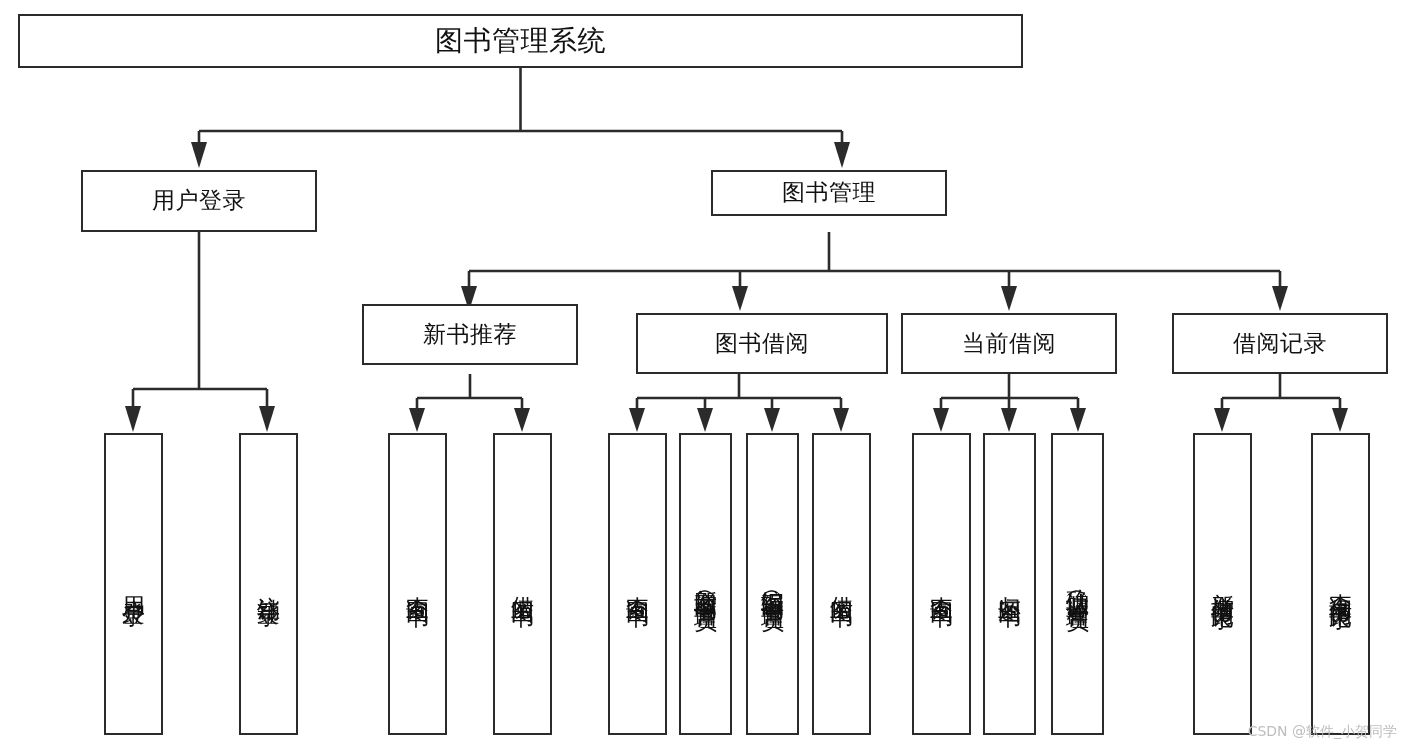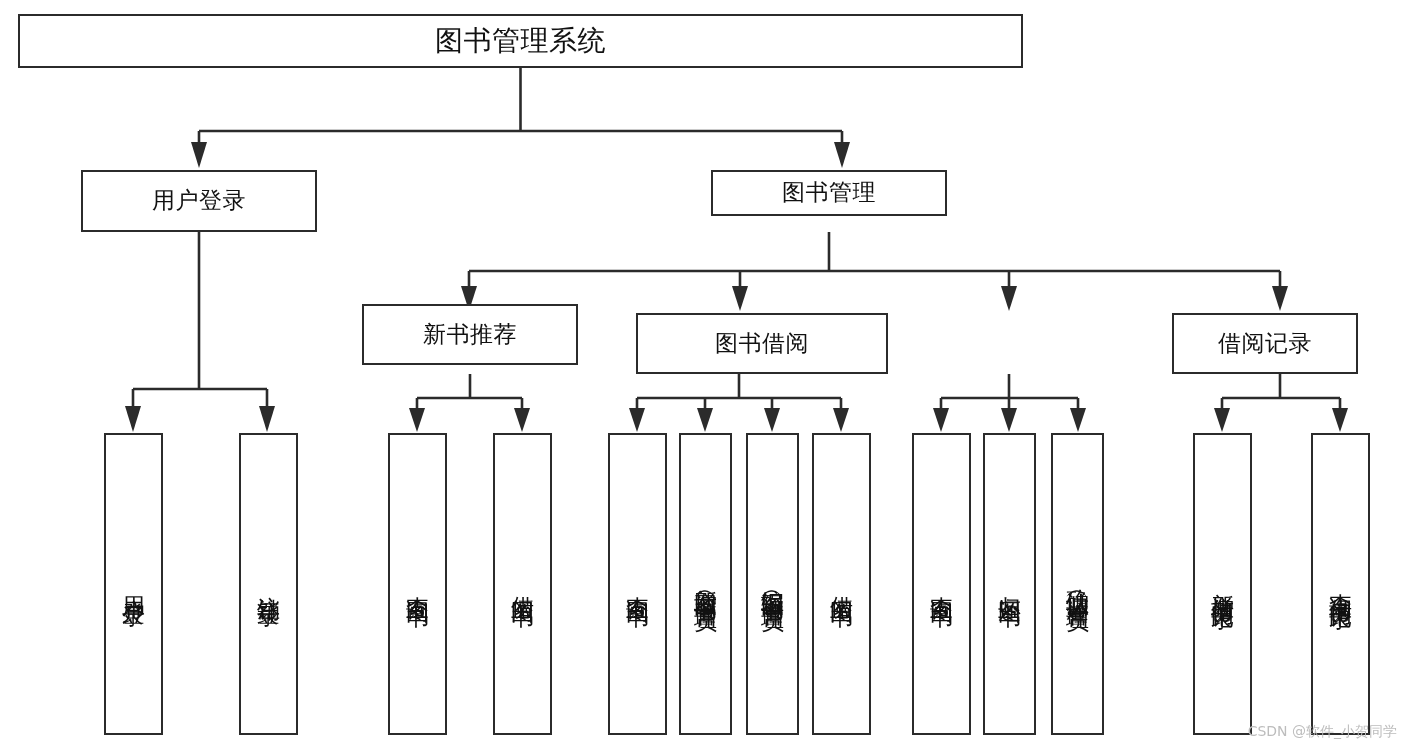--- a/index.html
+++ b/index.html
@@ -174,22 +174,25 @@
   </div>
 
   <div class="node horiz" style="left:362px; top:304px; width:216px; height:61px;">
     <span class="label">新书推荐</span>
   </div>
 
   <div class="node horiz" style="left:636px; top:313px; width:252px; height:61px;">
     <span class="label">图书借阅</span>
   </div>
 
-
-  <div class="node horiz" style="left:1172px; top:313px; width:186px; height:61px;">
+  <div class="node horiz" style="left:901px; top:313px; width:216px; height:61px;">
+    <span class="label">当前借阅</span>
+  </div>
+
+  <div class="node horiz" style="left:1172px; top:313px; width:216px; height:61px;">
     <span class="label">借阅记录</span>
   </div>
 
   <div class="node vert" style="left:104px; top:433px; width:59px; height:302px;">
     <span class="label">用户登录</span>
   </div>
 
   <div class="node vert" style="left:239px; top:433px; width:59px; height:302px;">
     <span class="label">注销登录</span>
   </div>

